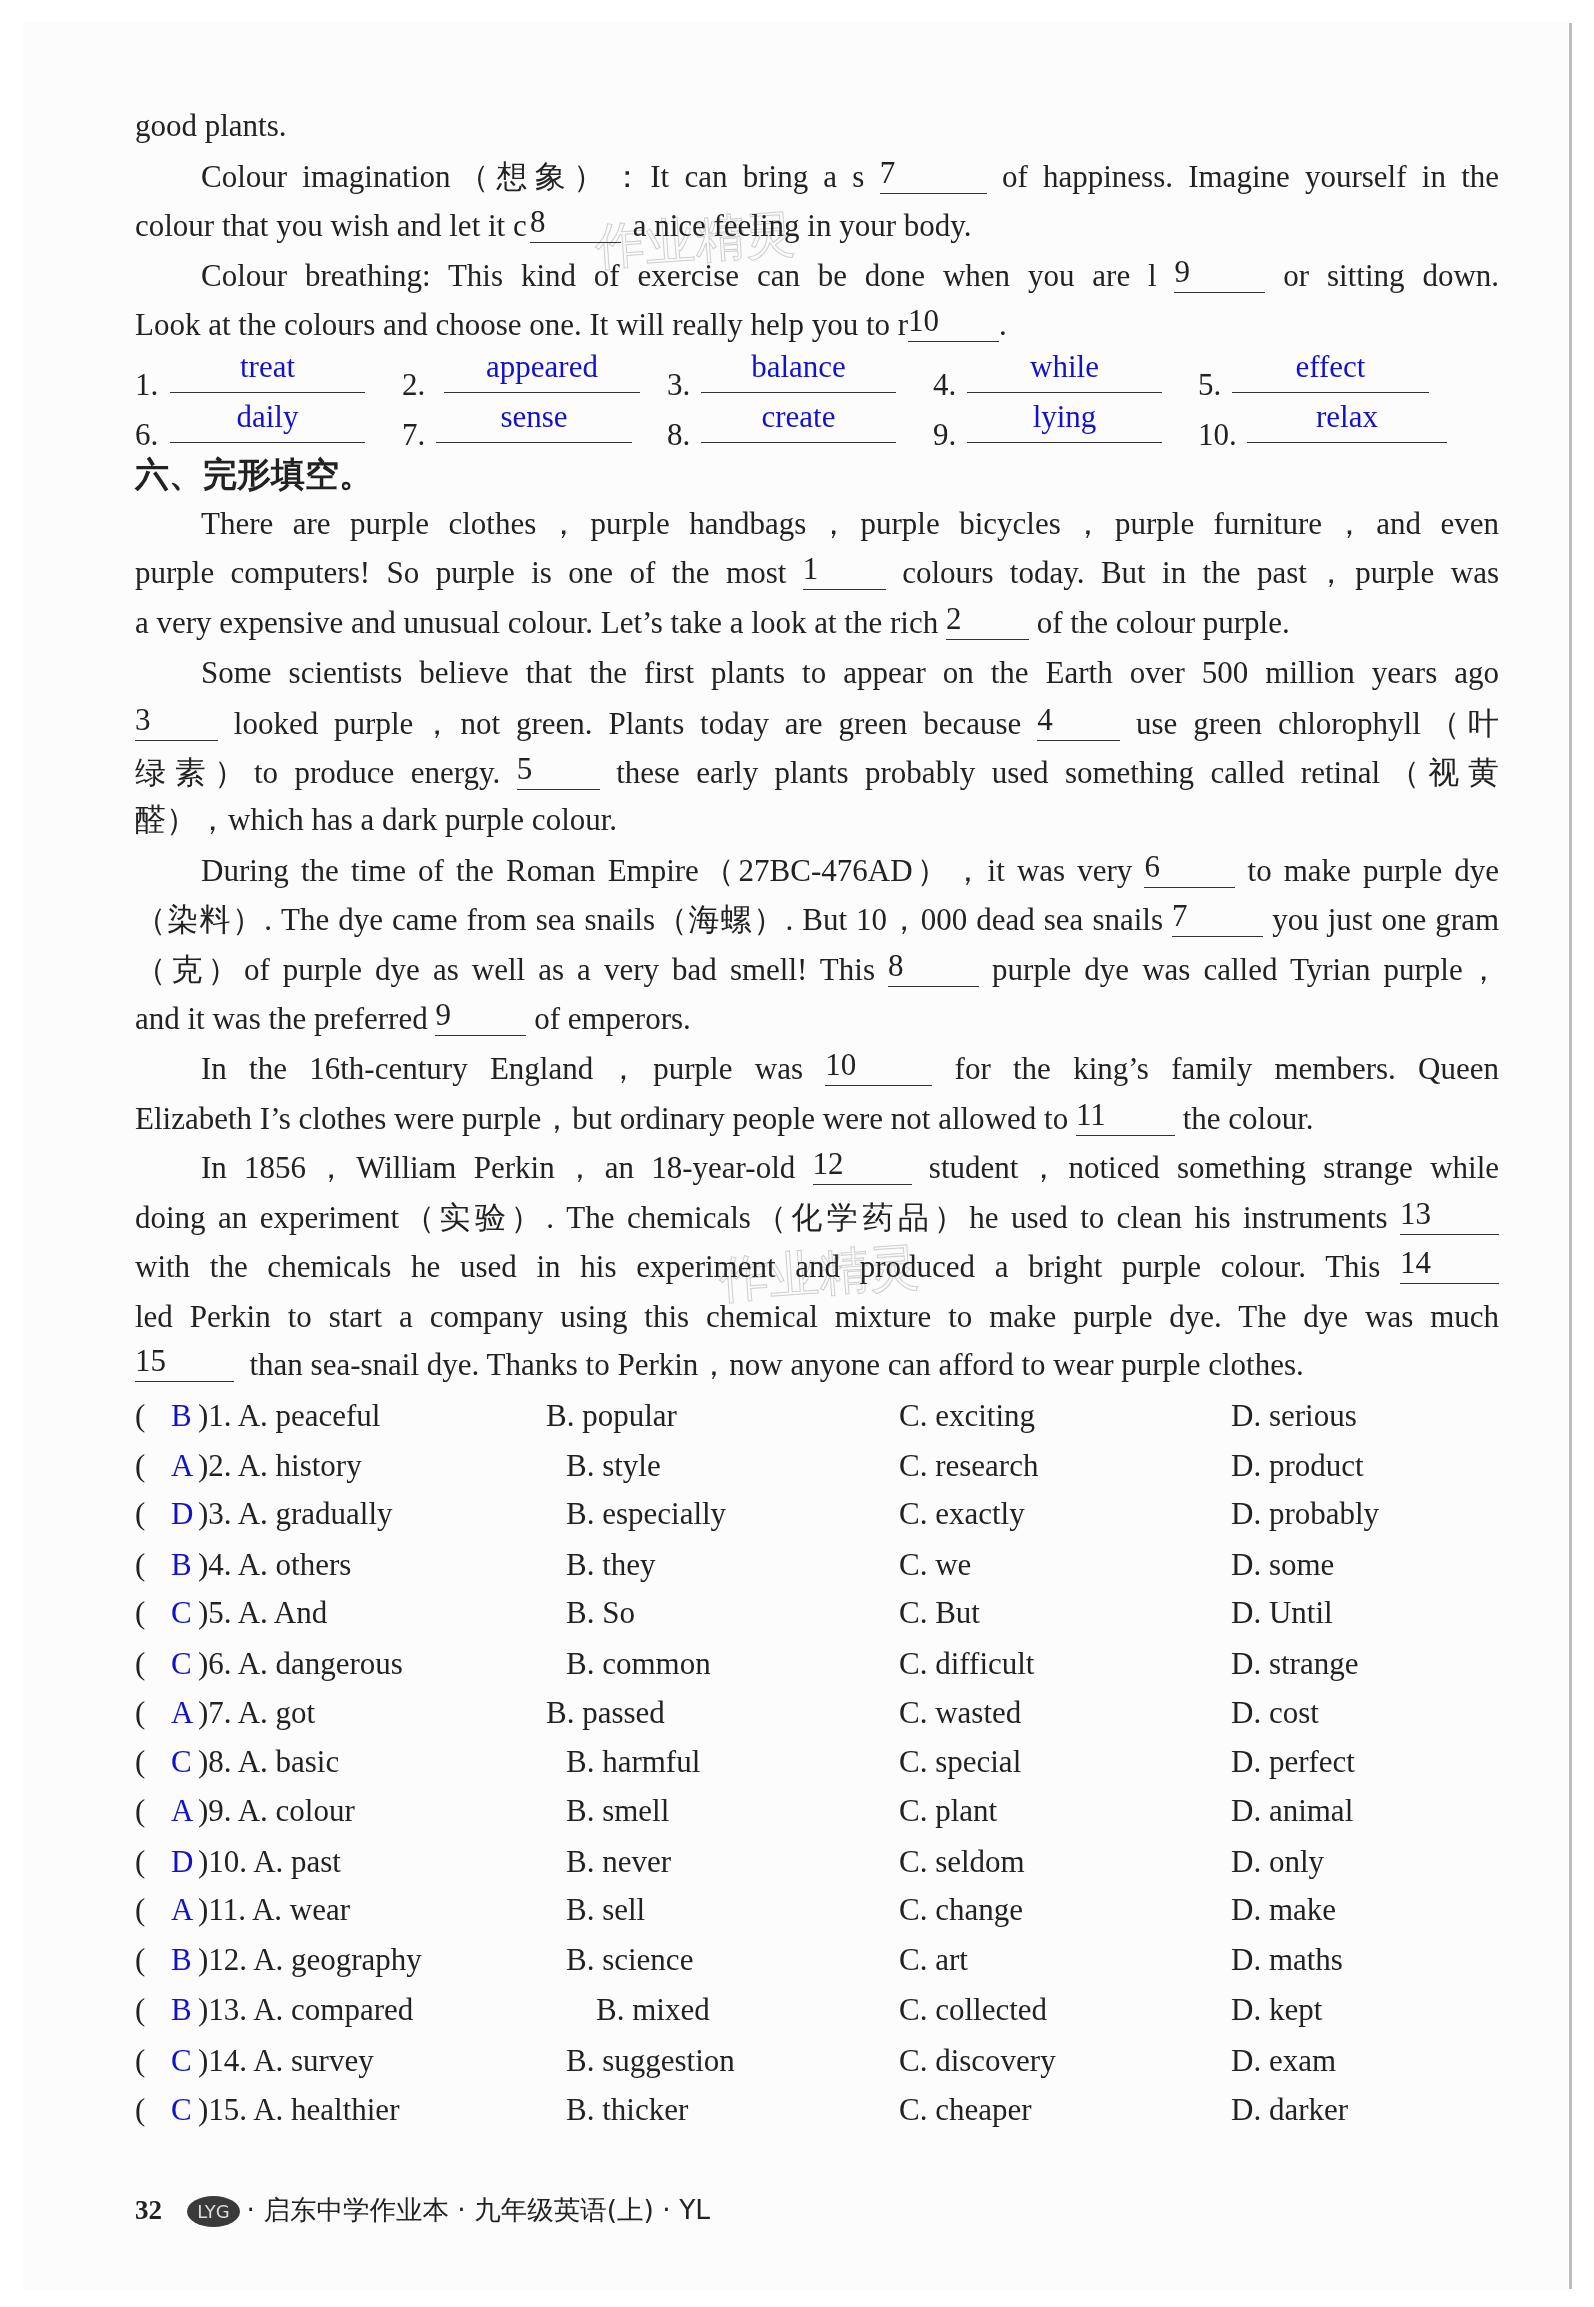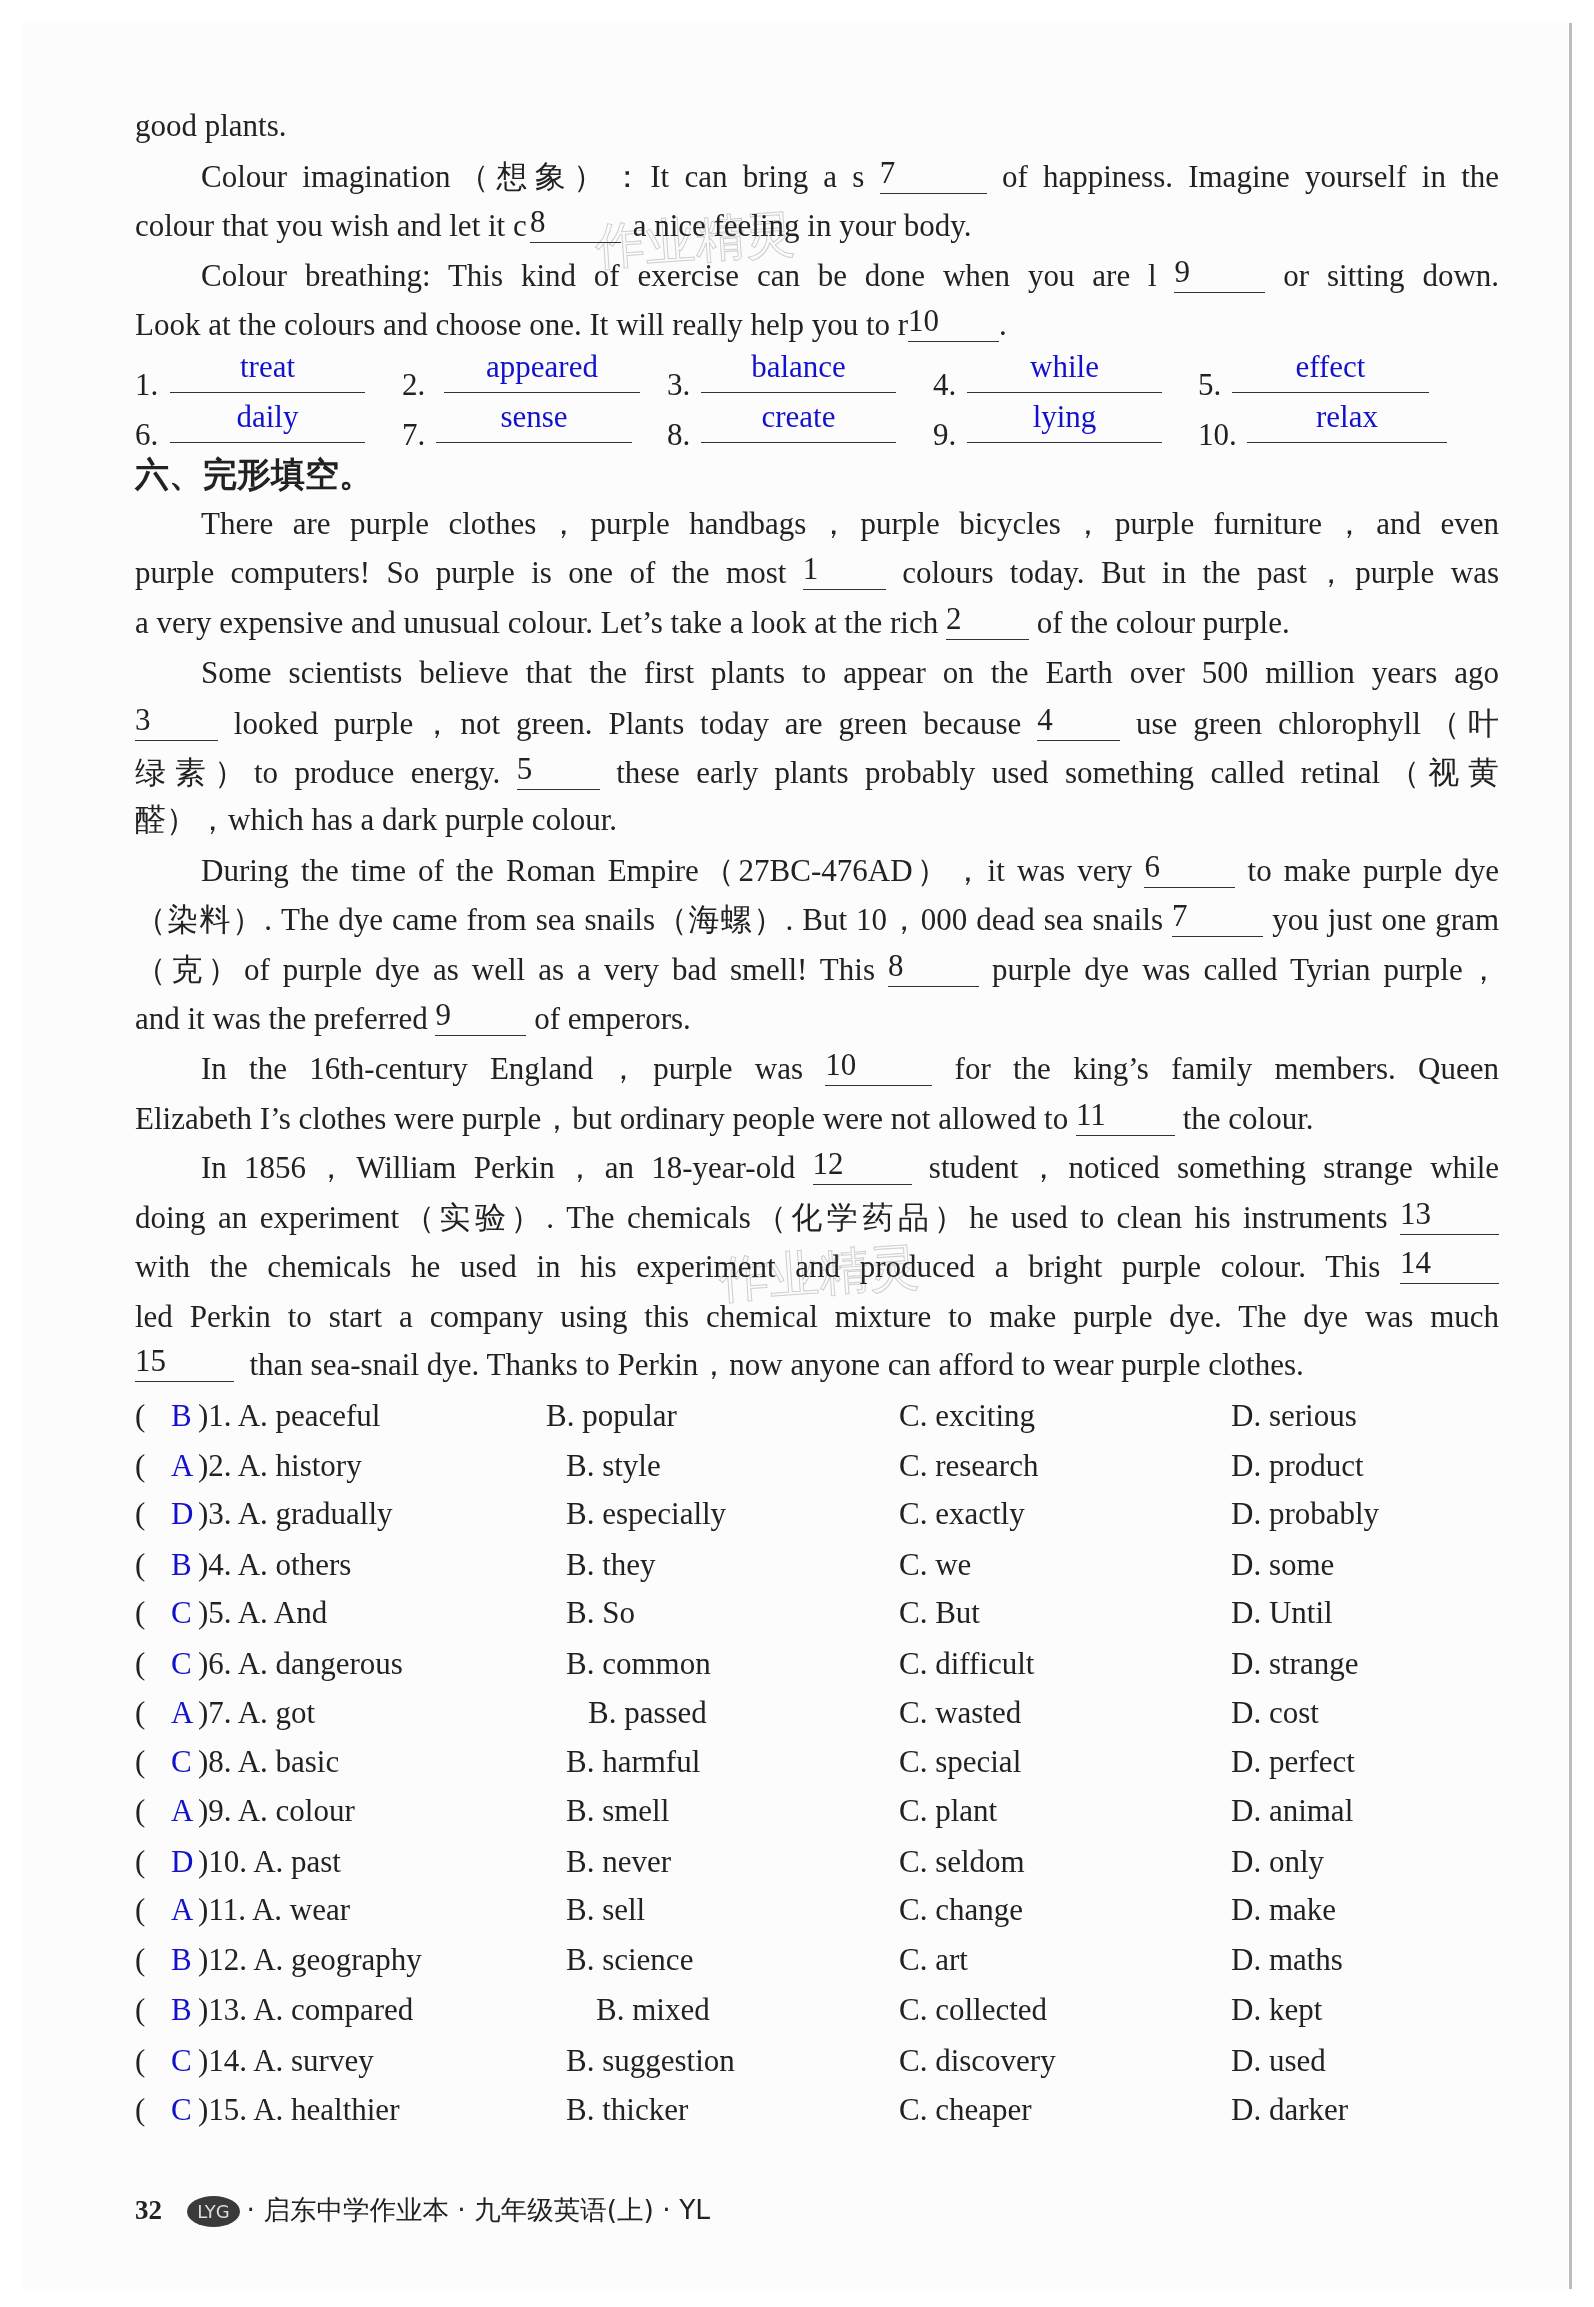--- a/index.html
+++ b/index.html
@@ -194,21 +194,21 @@
     <span class="cell ans" style="left:171px">C</span>
     <span class="cell" style="left:198px"><span>)6.</span> <span>A. dangerous</span></span>
     <span class="cell" style="left:566px">B. common</span>
     <span class="cell" style="left:899px">C. difficult</span>
     <span class="cell" style="left:1231px">D. strange</span>
   </div>
     <div class="row" style="top: 1688px;">
     <span class="cell" style="left:135px">(</span>
     <span class="cell ans" style="left:171px">A</span>
     <span class="cell" style="left:198px"><span>)7.</span> <span>A. got</span></span>
-    <span class="cell" style="left:588px">B. passed</span>
+    <span class="cell" style="left:546px">B. passed</span>
     <span class="cell" style="left:899px">C. wasted</span>
     <span class="cell" style="left:1231px">D. cost</span>
   </div>
     <div class="row" style="top: 1737px;">
     <span class="cell" style="left:135px">(</span>
     <span class="cell ans" style="left:171px">C</span>
     <span class="cell" style="left:198px"><span>)8.</span> <span>A. basic</span></span>
     <span class="cell" style="left:566px">B. harmful</span>
     <span class="cell" style="left:899px">C. special</span>
     <span class="cell" style="left:1231px">D. perfect</span>
@@ -252,21 +252,21 @@
     <span class="cell" style="left:596px">B. mixed</span>
     <span class="cell" style="left:899px">C. collected</span>
     <span class="cell" style="left:1231px">D. kept</span>
   </div>
     <div class="row" style="top: 2036px;">
     <span class="cell" style="left:135px">(</span>
     <span class="cell ans" style="left:171px">C</span>
     <span class="cell" style="left:198px"><span>)14.</span> <span>A. survey</span></span>
     <span class="cell" style="left:566px">B. suggestion</span>
     <span class="cell" style="left:899px">C. discovery</span>
-    <span class="cell" style="left:1231px">D. used</span>
+    <span class="cell" style="left:1231px">D. exam</span>
   </div>
     <div class="row" style="top: 2085px;">
     <span class="cell" style="left:135px">(</span>
     <span class="cell ans" style="left:171px">C</span>
     <span class="cell" style="left:198px"><span>)15.</span> <span>A. healthier</span></span>
     <span class="cell" style="left:566px">B. thicker</span>
     <span class="cell" style="left:899px">C. cheaper</span>
     <span class="cell" style="left:1231px">D. darker</span>
   </div>
   </div>

